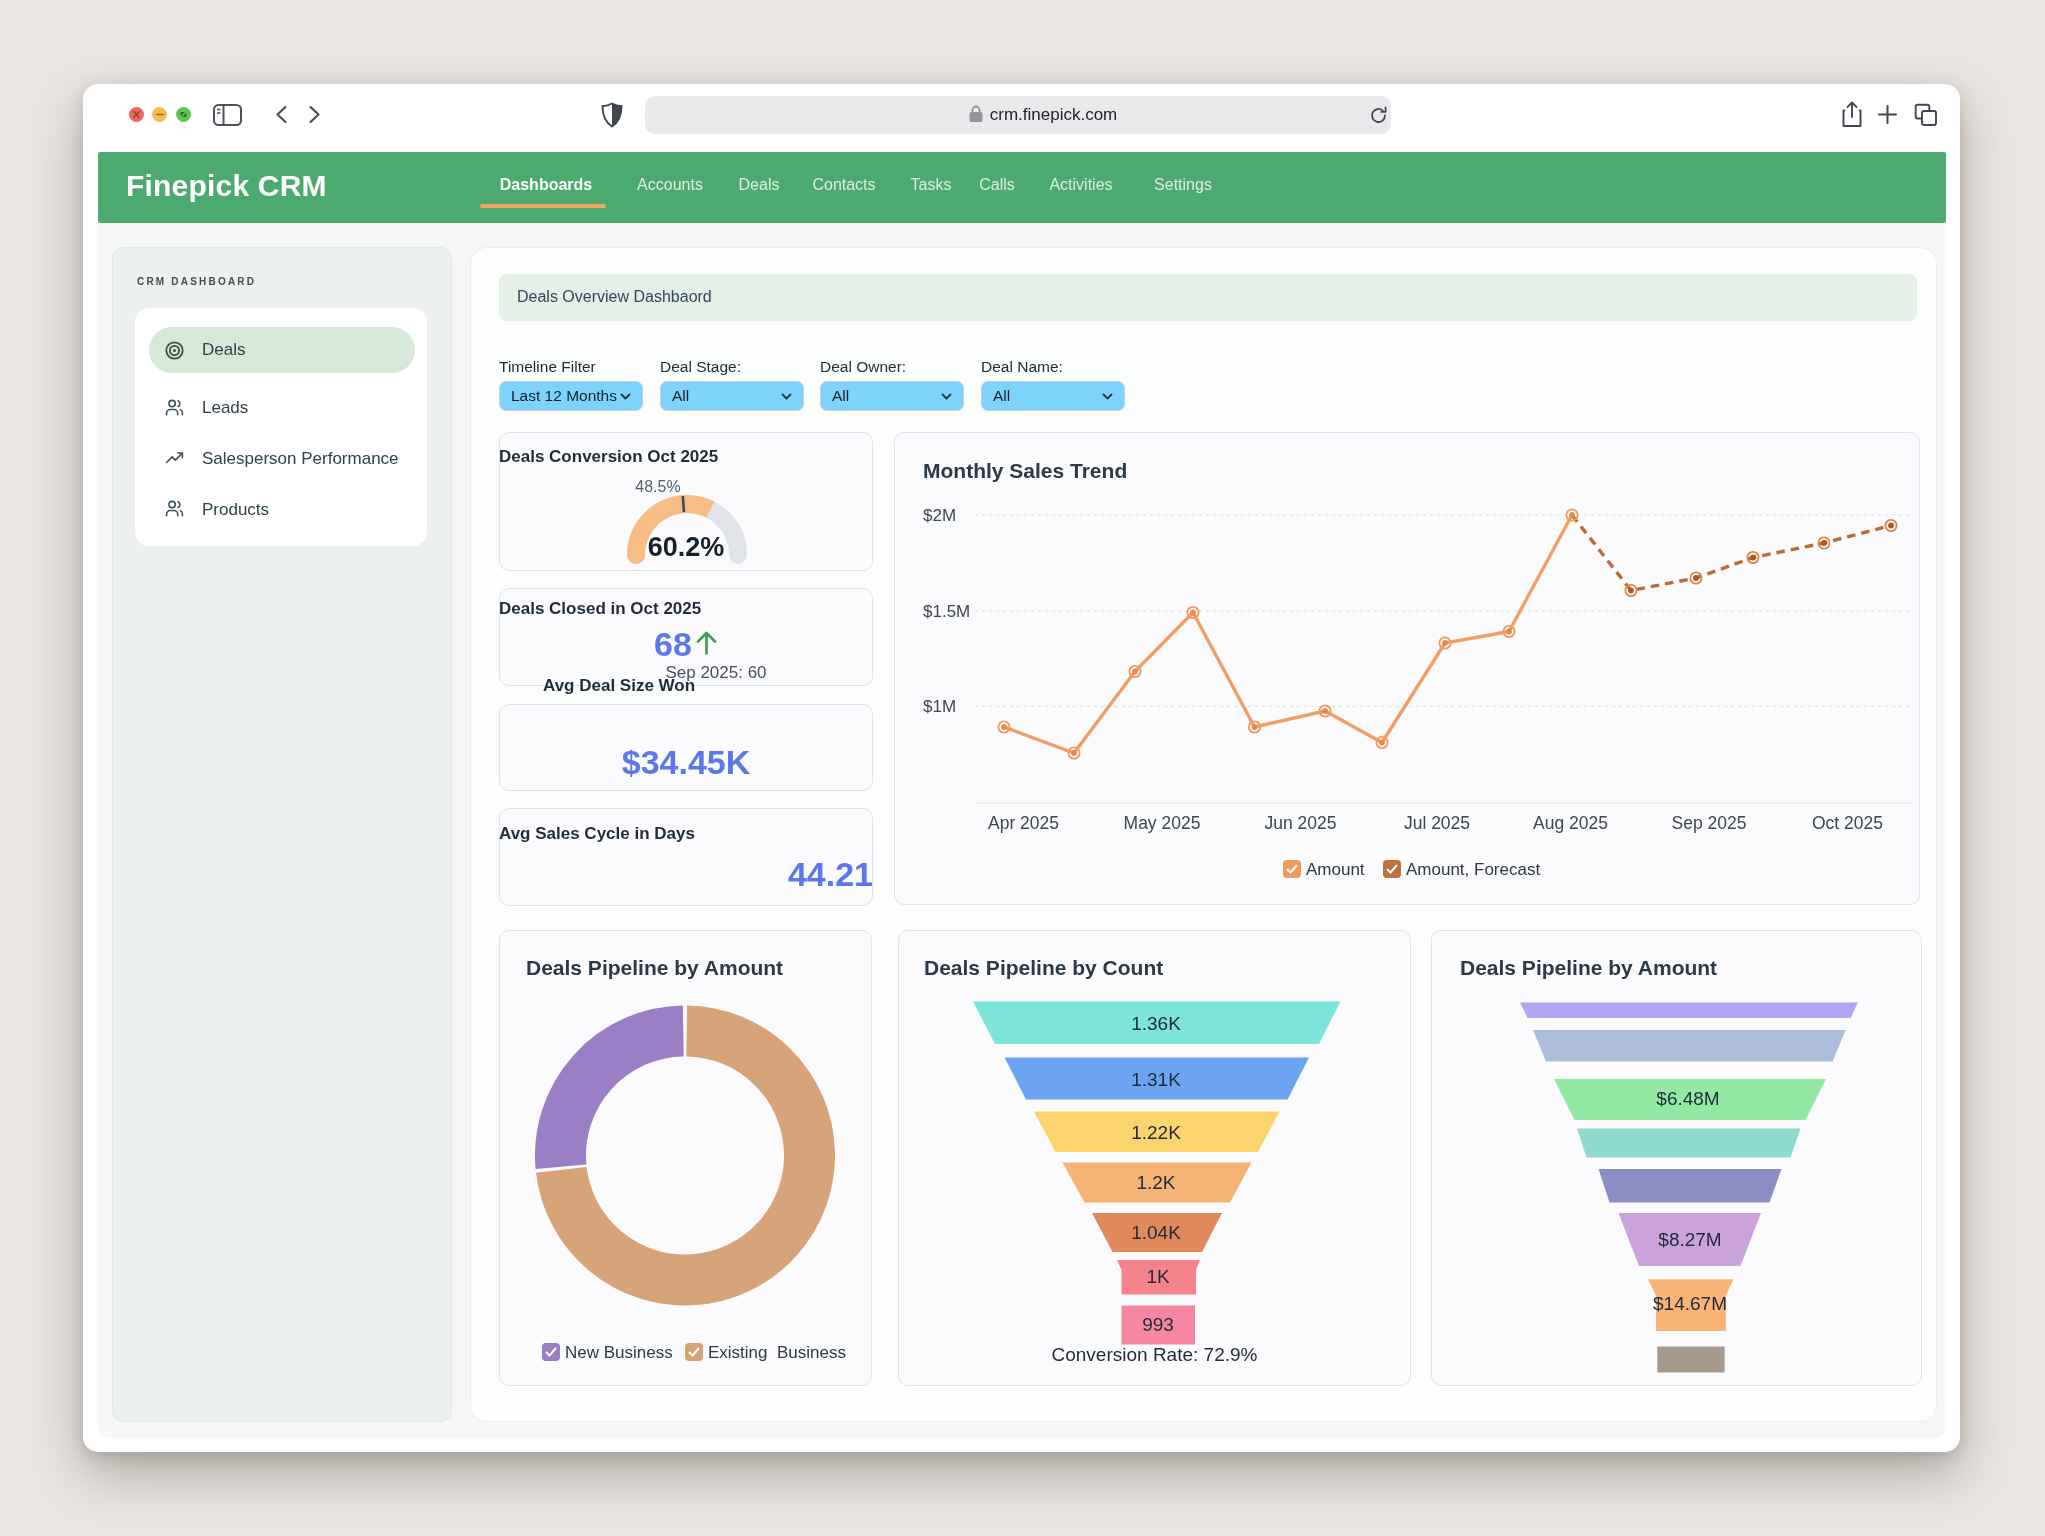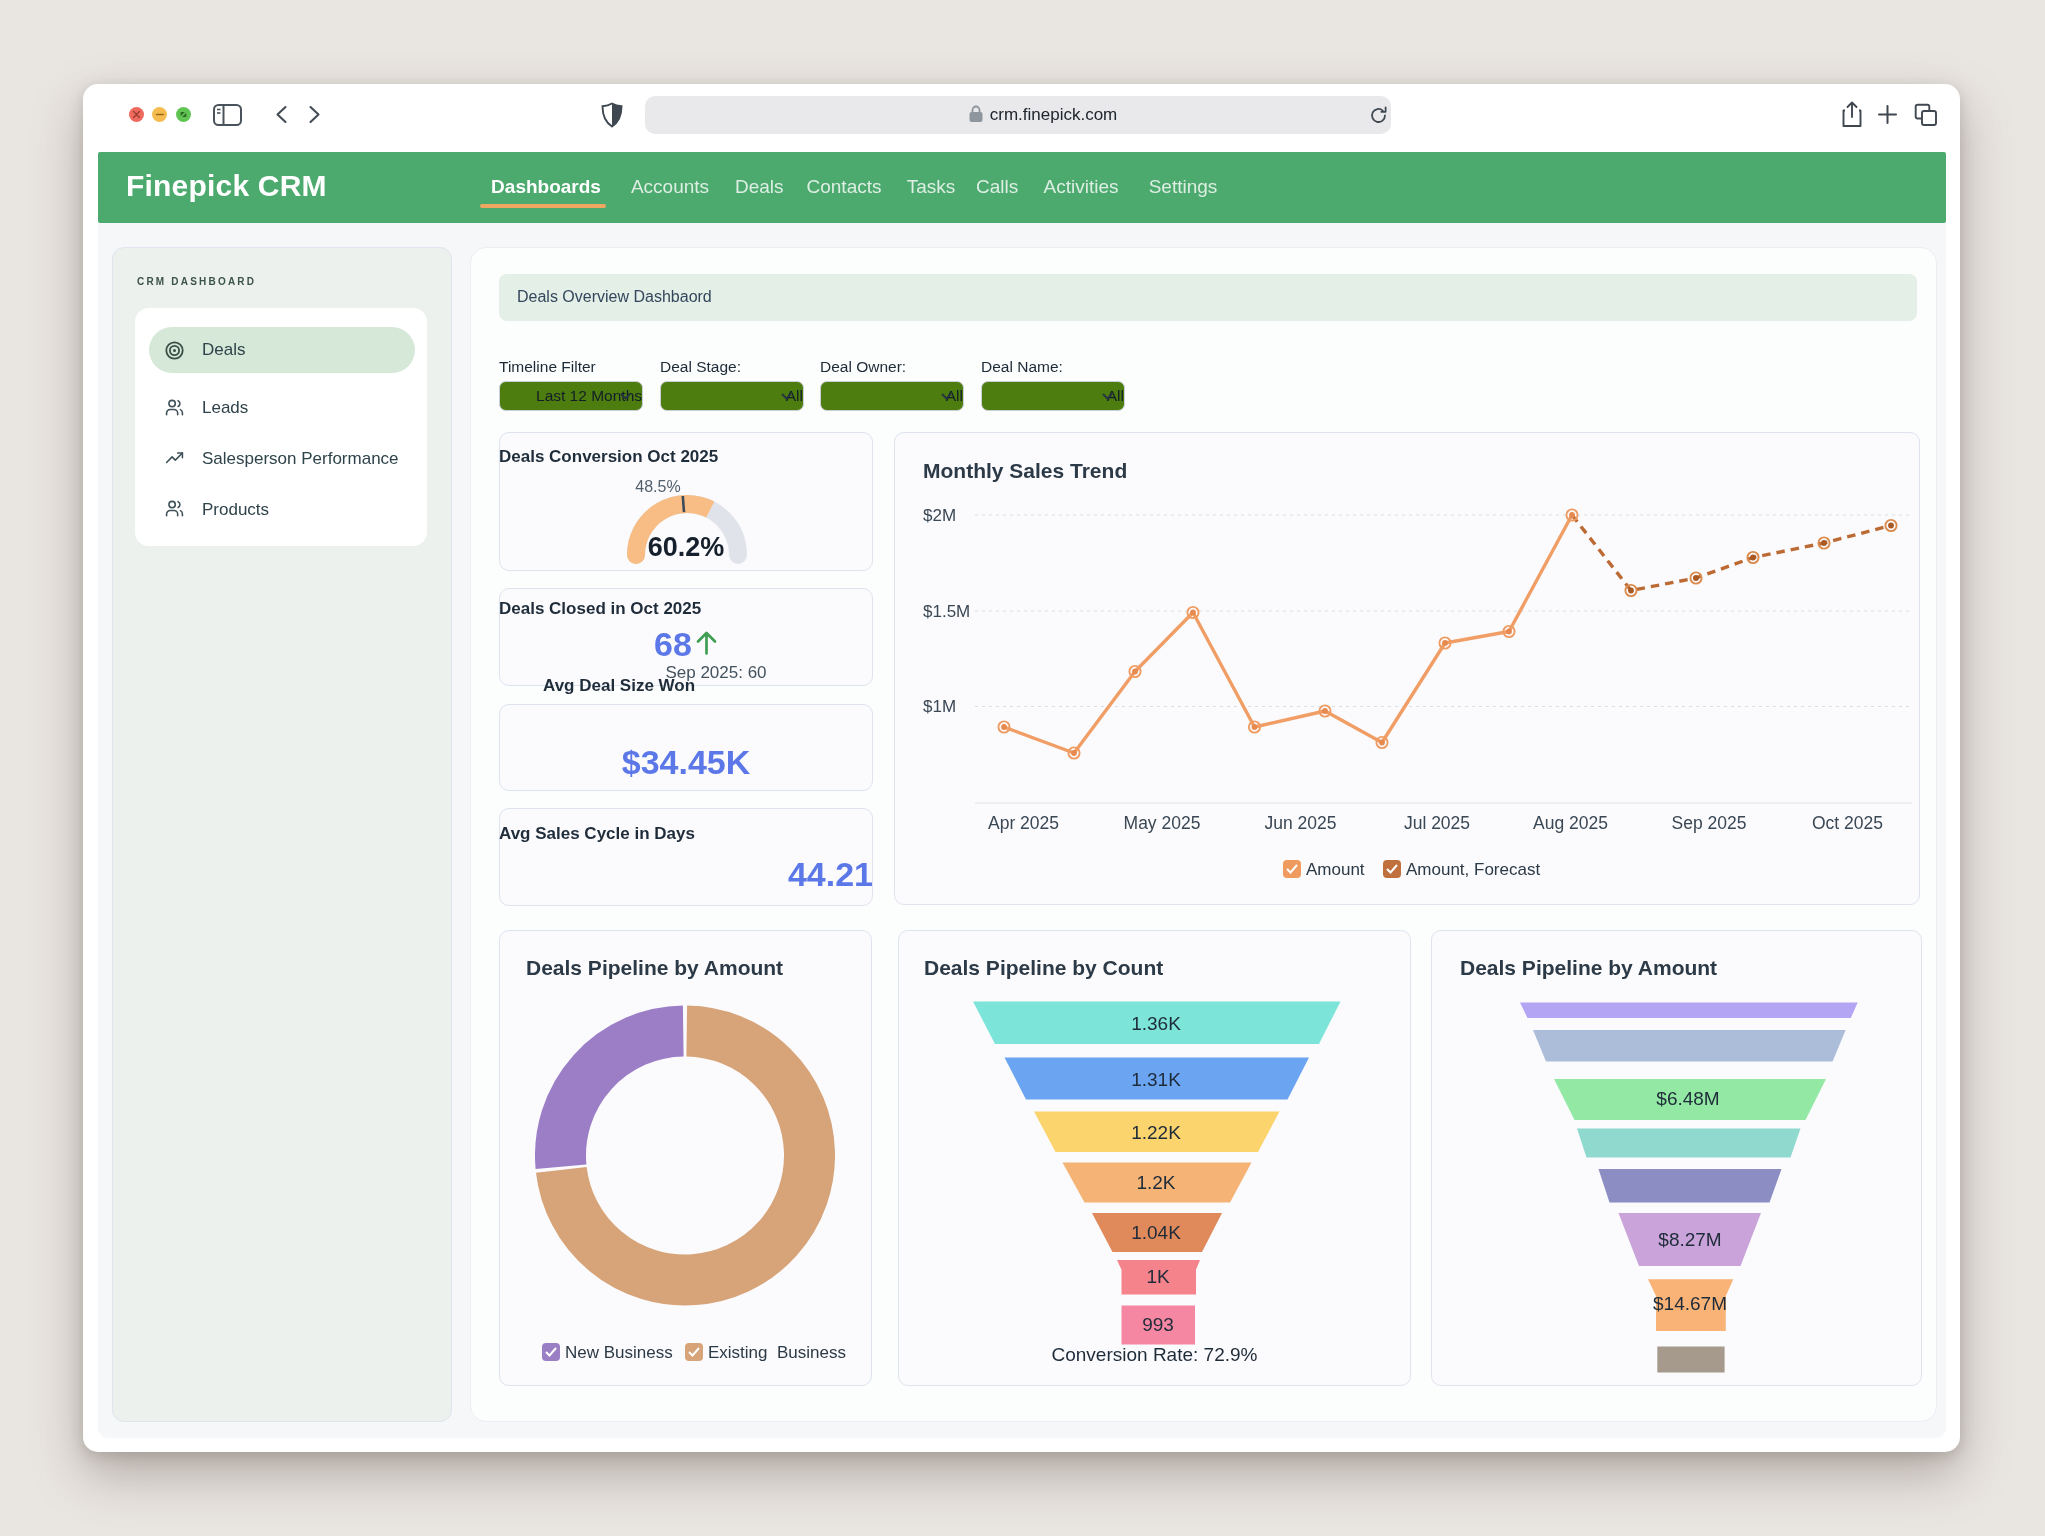--- a/index.html
+++ b/index.html
@@ -7,36 +7,36 @@
   body { background:#e9e5e1; font-family:"Liberation Sans", sans-serif; position:relative; overflow:hidden; }
   .abs { position:absolute; }
   .window { position:absolute; left:83px; top:84px; width:1877px; height:1368px; background:#fff; border-radius:15px; box-shadow:0 22px 50px rgba(110,100,90,.45), 0 4px 14px rgba(110,100,90,.25); }
   
   .tl { position:absolute; width:15px; height:15px; border-radius:50%; top:107px; }
   .addrbar { position:absolute; left:645px; top:96px; width:746px; height:38px; background:#e9e9ec; border-radius:10px; }
   .addrtext { position:absolute; left:645px; width:817px; text-align:center; top:105px; font-size:17px; color:#20262e; }
   
   .navbar { position:absolute; left:98px; top:152px; width:1848px; height:71px; background:#4caa6e; border-radius:2px; }
   .brand { position:absolute; left:126px; top:169px; font-size:30px; font-weight:bold; color:#fff; letter-spacing:.2px; }
-  .navitem { position:absolute; top:176px; font-size:19px; color:#ddeee3; text-align:center; }
+  .navitem { position:absolute; top:176px; font-size:16px; color:#ddeee3; text-align:center; }
   .navitem.active { color:#fff; font-weight:bold; }
   .navunderline { position:absolute; left:480px; top:204px; width:126px; height:4px; background:#efa661; border-radius:2px; }
   
   .sidebar { position:absolute; left:112px; top:247px; width:340px; height:1175px; background:#ecf1ed; border:1px solid #dfe4ee; border-radius:12px; }
   .sidetitle { position:absolute; left:137px; top:276px; font-size:10px; font-weight:600; letter-spacing:2.2px; color:#3c5349; }
   .sidecard { position:absolute; left:135px; top:308px; width:292px; height:238px; background:#fff; border-radius:14px; }
   .sidepill { position:absolute; left:149px; top:327px; width:266px; height:46px; background:#d6e8d7; border-radius:23px; }
   .siderow { position:absolute; left:202px; font-size:17px; color:#2f434b; }
   .sideicon { position:absolute; left:165px; width:19px; height:19px; }
   
   .main { position:absolute; left:470px; top:247px; width:1467px; height:1175px; background:#fcfdfd; border:1px solid #eceef4; border-radius:16px; }
   .banner { position:absolute; left:499px; top:274px; width:1418px; height:47px; background:#e4efe7; border-radius:8px; }
   .bannertext { position:absolute; left:517px; top:288px; font-size:16px; color:#33475c; }
   .flabel { position:absolute; top:358px; font-size:15.5px; font-weight:500; color:#1d2a37; }
-  .fsel { position:absolute; top:381px; width:144px; height:30px; background:#4d7c0f; border:1.4px solid #c9ced8; border-radius:7px; font-size:15.5px; color:#141e29; line-height:27px; padding-left:11px;text-align:right; }
+  .fsel { position:absolute; top:381px; width:144px; height:30px; background:#7dd3fc; border:1.4px solid #c9ced8; border-radius:7px; font-size:15.5px; color:#141e29; line-height:27px; padding-left:11px; }
   .fsel svg { position:absolute; right:10px; top:8px; }
   
   .card { position:absolute; background:#fbfbfd; border:1px solid #dee3ee; border-radius:10px; }
   .kpi-title { position:absolute; width:100%; text-align:left; font-size:17px; font-weight:bold; color:#1f2c3a; }
   .kpi-big { position:absolute; width:100%; text-align:center; font-size:34px; font-weight:bold; color:#5c78e8; }
   .kpi-sub { position:absolute; width:100%; text-align:center; font-size:17px; color:#44525e; }
   .card-title { position:absolute; font-size:21px; font-weight:bold; color:#2c3a47; }
   .seglabel { position:absolute; font-size:19px; color:#1e2b39; text-align:center; transform:translate(-50%,-50%); }
   .legend { position:absolute; font-size:17px; color:#2c3a47; }
   .checkbox { position:absolute; width:18px; height:18px; border-radius:4px; }

